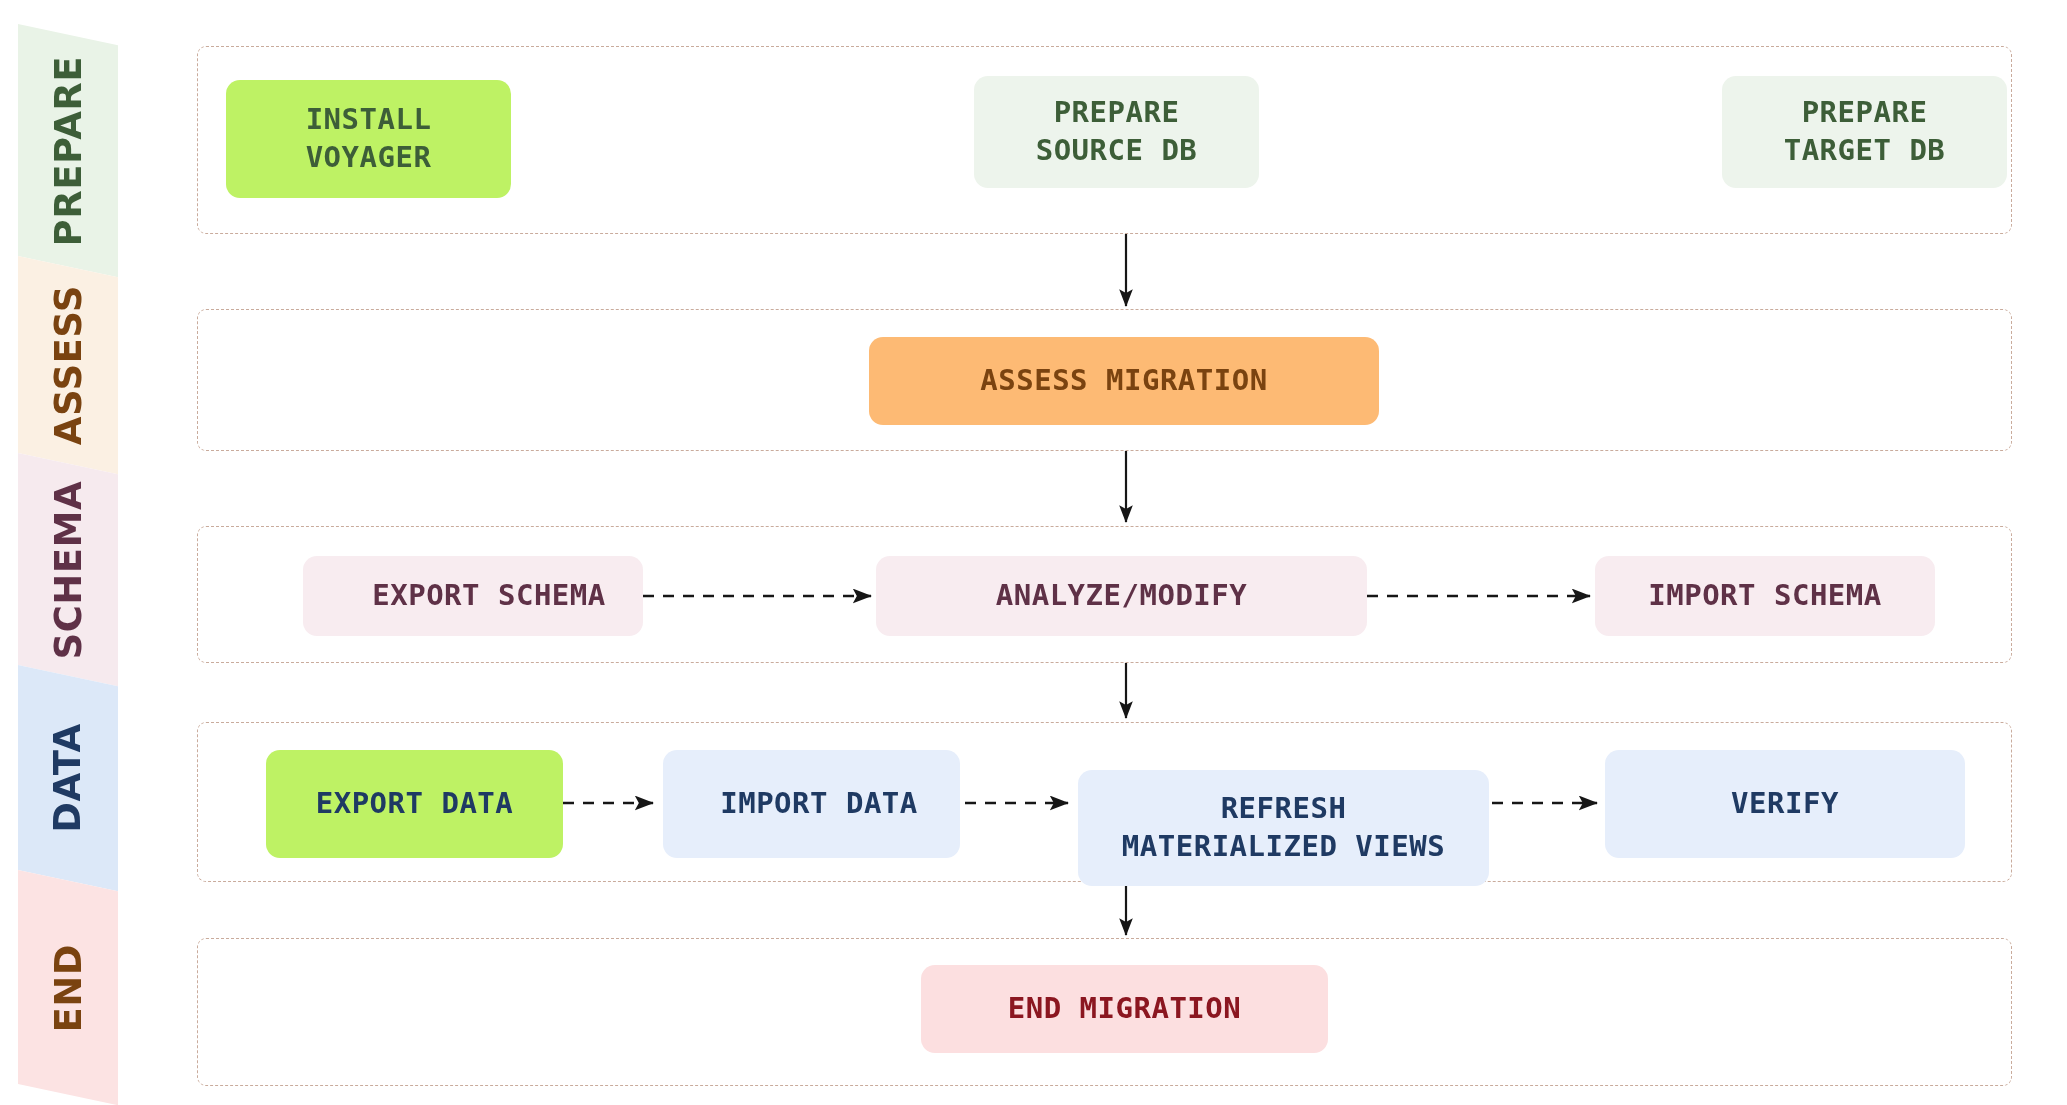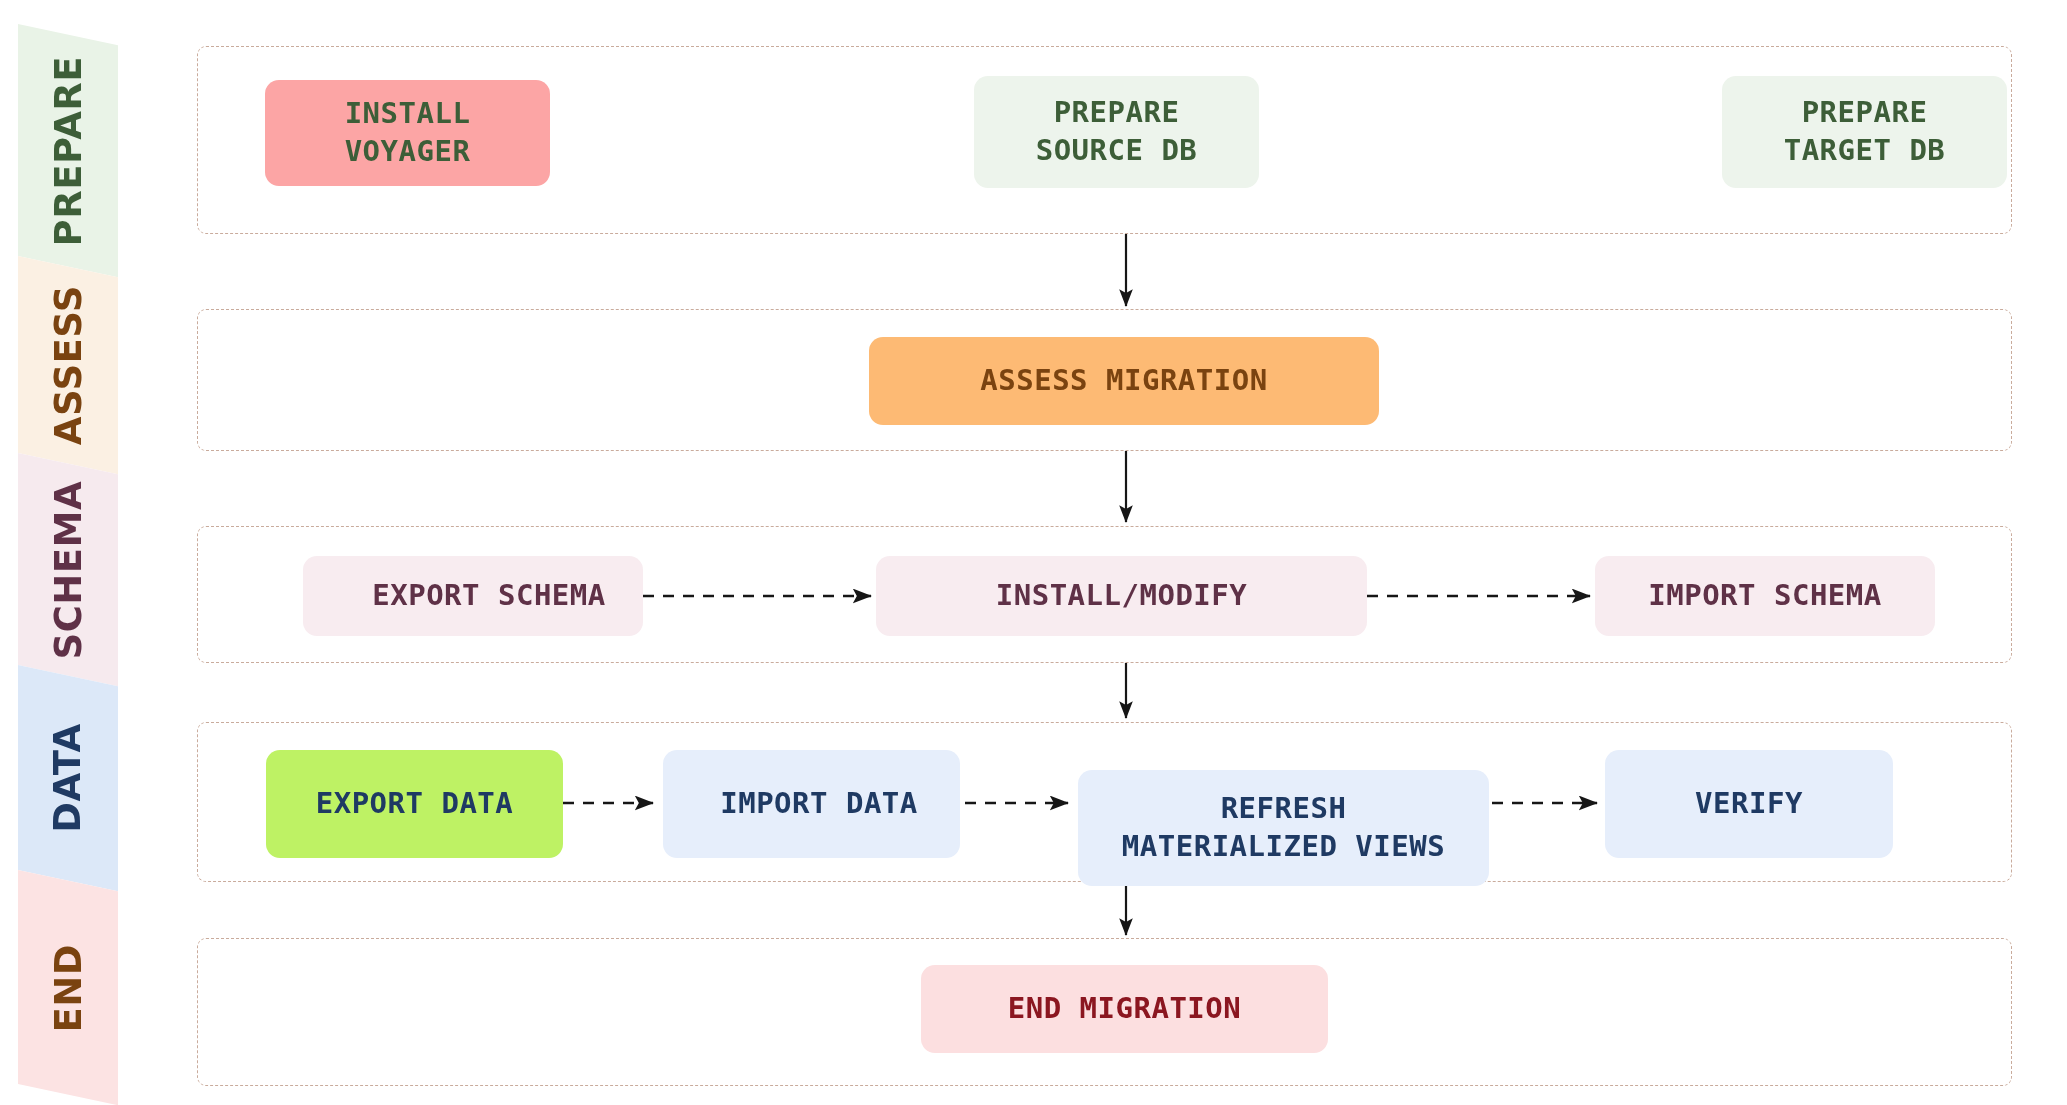--- a/index.html
+++ b/index.html
@@ -128,53 +128,53 @@
     <line x1="1126" y1="882" x2="1126" y2="935" stroke="#161616" stroke-width="2.2" marker-end="url(#ah)"></line>
 
     <line x1="643" y1="596" x2="871" y2="596" stroke="#161616" stroke-width="2.4" stroke-dasharray="11 9" marker-end="url(#ah)"></line>
     <line x1="1367" y1="596" x2="1590" y2="596" stroke="#161616" stroke-width="2.4" stroke-dasharray="11 9" marker-end="url(#ah)"></line>
 
     <line x1="563" y1="803" x2="653" y2="803" stroke="#161616" stroke-width="2.4" stroke-dasharray="11 9" marker-end="url(#ah)"></line>
     <line x1="965" y1="803" x2="1068" y2="803" stroke="#161616" stroke-width="2.4" stroke-dasharray="11 9" marker-end="url(#ah)"></line>
     <line x1="1492" y1="803" x2="1597" y2="803" stroke="#161616" stroke-width="2.4" stroke-dasharray="11 9" marker-end="url(#ah)"></line>
   </svg>
 
-  <div class="node" style="left:226px; top:80px; width:285px; height:106px;
-              background:#fca5a5; color:#3d5e38;margin-left:39px;">INSTALL
+  <div class="node" style="left:226px; top:80px; width:285px; height:118px;
+              background:#bef264; color:#3d5e38;">INSTALL
 VOYAGER</div>
 
   <div class="node" style="left:974px; top:76px; width:285px; height:112px;
               background:#edf4ec; color:#3d5e38;">PREPARE
 SOURCE DB</div>
 
   <div class="node" style="left:1722px; top:76px; width:285px; height:112px;
               background:#edf4ec; color:#3d5e38;">PREPARE
 TARGET DB</div>
 
   <div class="node" style="left:869px; top:337px; width:510px; height:88px;
               background:#fdba74; color:#7a4310;">ASSESS MIGRATION</div>
 
   <div class="node" style="left:303px; top:556px; width:340px; height:80px;
               background:#f8ecf0; color:#5f3147;padding-left:32px;">EXPORT SCHEMA</div>
 
   <div class="node" style="left:876px; top:556px; width:491px; height:80px;
-              background:#f8ecf0; color:#5f3147;">INSTALL/MODIFY</div>
+              background:#f8ecf0; color:#5f3147;">ANALYZE/MODIFY</div>
 
   <div class="node" style="left:1595px; top:556px; width:340px; height:80px;
               background:#f8ecf0; color:#5f3147;text-align:center;">IMPORT SCHEMA</div>
 
   <div class="node" style="left:266px; top:750px; width:297px; height:108px;
               background:#bef264; color:#1f3a63;">EXPORT DATA</div>
 
   <div class="node" style="left:663px; top:750px; width:297px; height:108px;
               background:#e6eefb; color:#1f3a63;padding-left:15px;">IMPORT DATA</div>
 
   <div class="node" style="left:1078px; top:746px; width:411px; height:116px;
               background:#e6eefb; color:#1f3a63;margin-top:24px;">REFRESH
 MATERIALIZED VIEWS</div>
 
-  <div class="node" style="left:1605px; top:750px; width:288px; height:108px;
+  <div class="node" style="left:1605px; top:750px; width:360px; height:108px;
               background:#e6eefb; color:#1f3a63;">VERIFY</div>
 
   <div class="node" style="left:921px; top:965px; width:407px; height:88px;
               background:#fcdfe0; color:#8b1620;">END MIGRATION</div>
 
 </div>
 
 </body></html>

